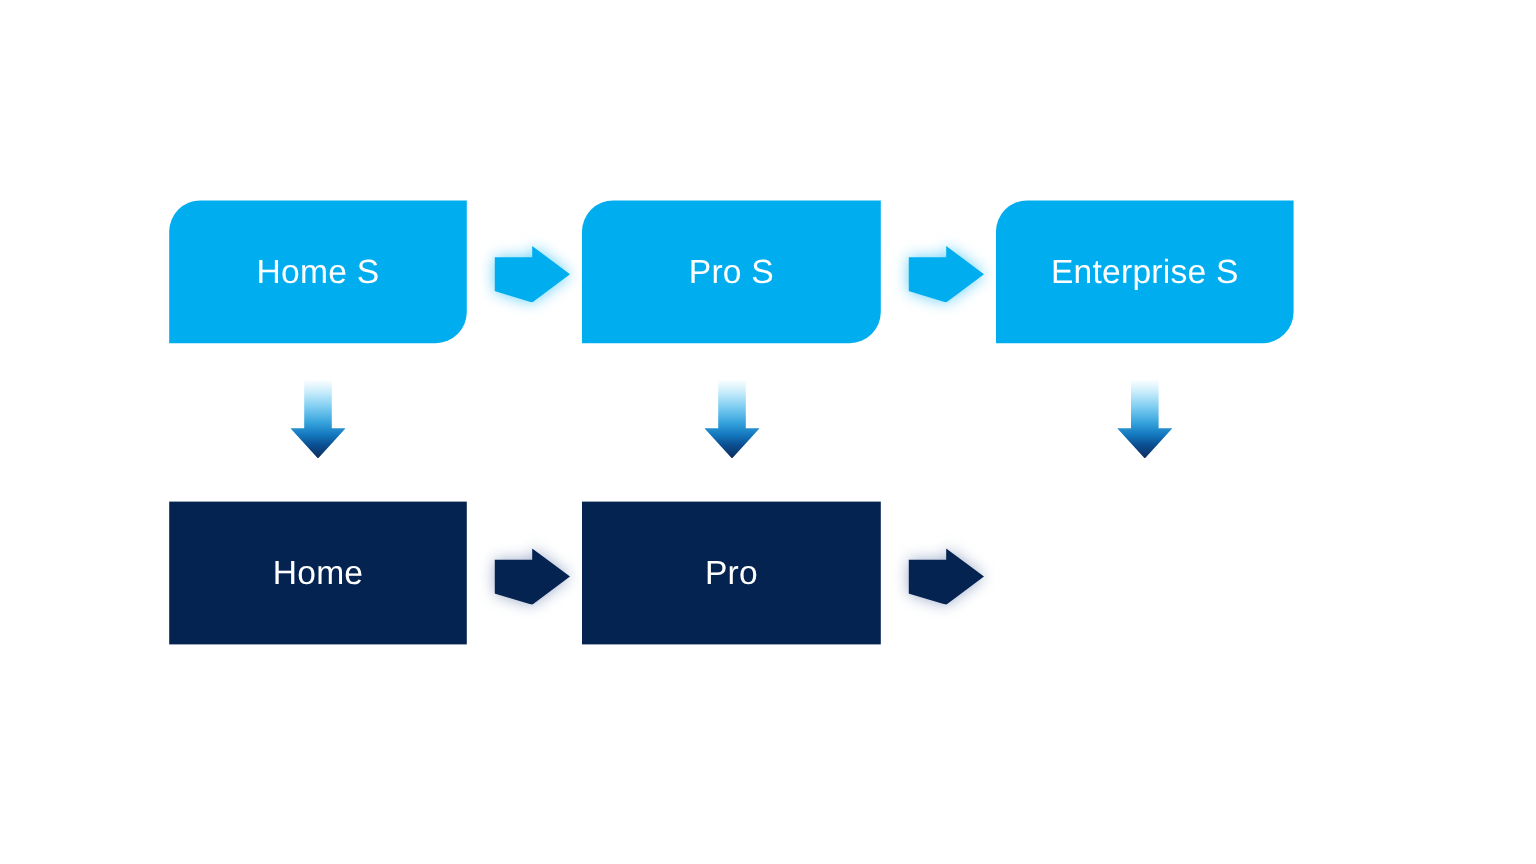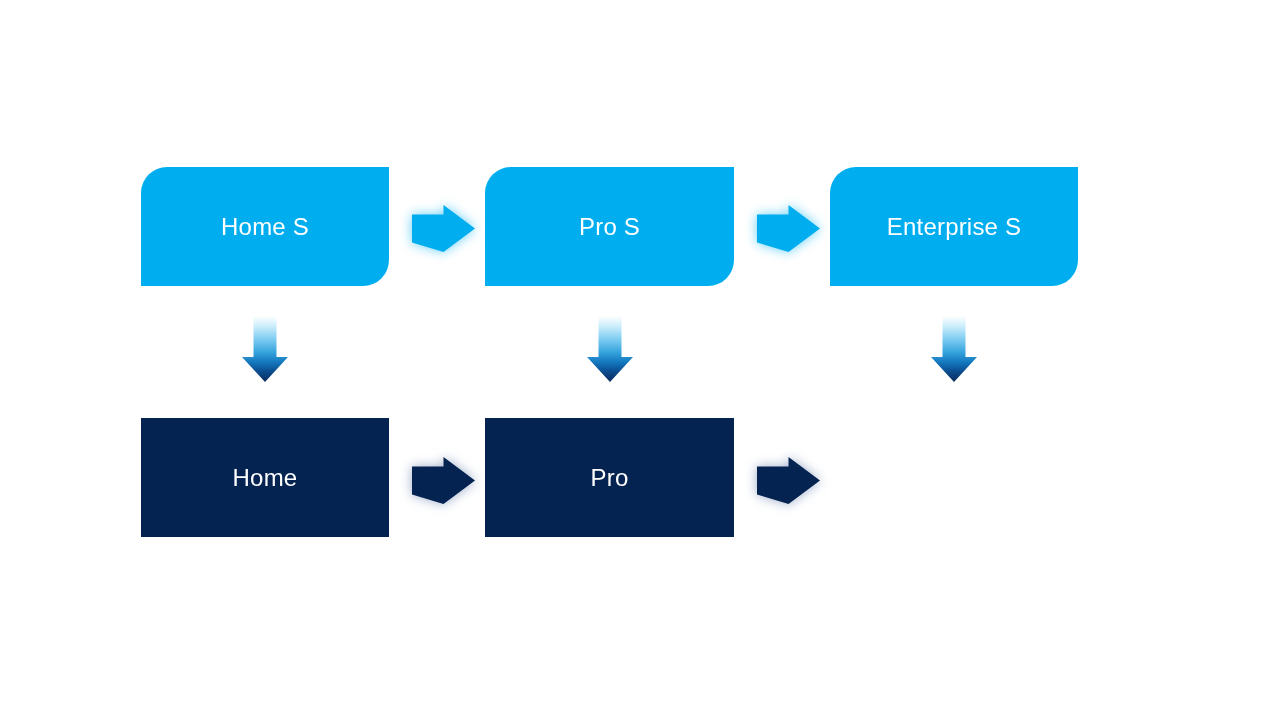--- a/index.html
+++ b/index.html
@@ -17,21 +17,21 @@
   .canvas{
     position:relative;
     width:1280px;height:720px;
     background:var(--canvas-bg);
   }
   .stage-box{
     position:absolute;
     width:248px;height:119px;
     display:flex;align-items:center;justify-content:center;
     color:var(--label-text);
-    font-size:24px;
+    font-size:28px;
     letter-spacing:0.2px;
   }
   .stage-box.top{
     background:var(--light-blue);
     border-radius:26px 0 26px 0; 
     top:167px;
   }
   .stage-box.bottom{
     background:var(--dark-navy);
     top:418px;

